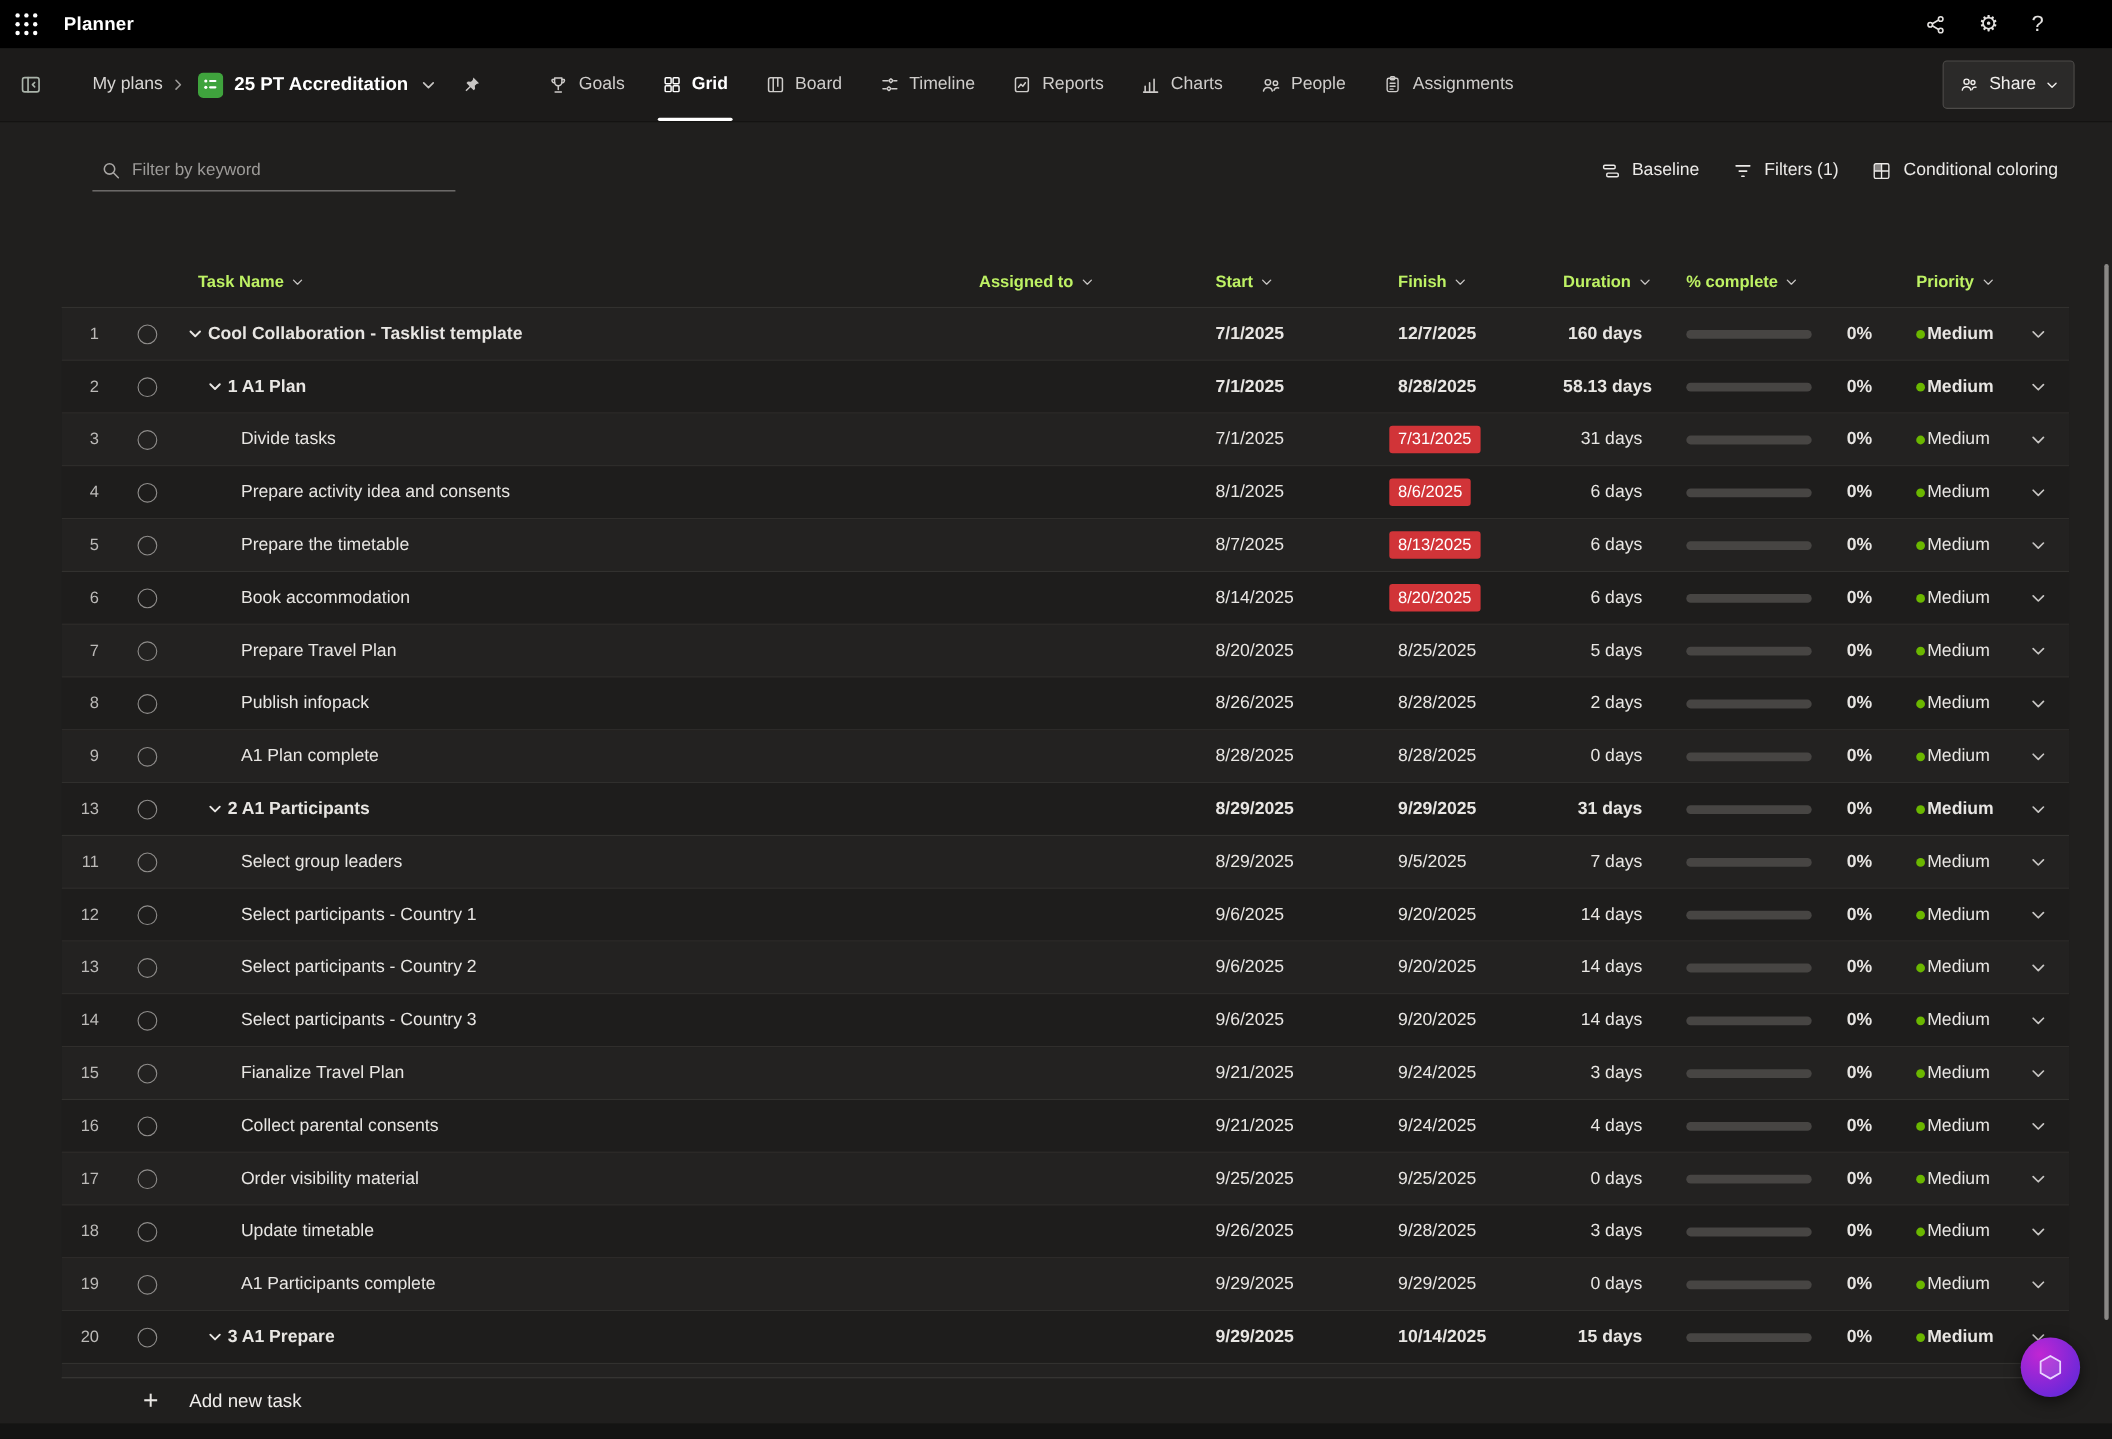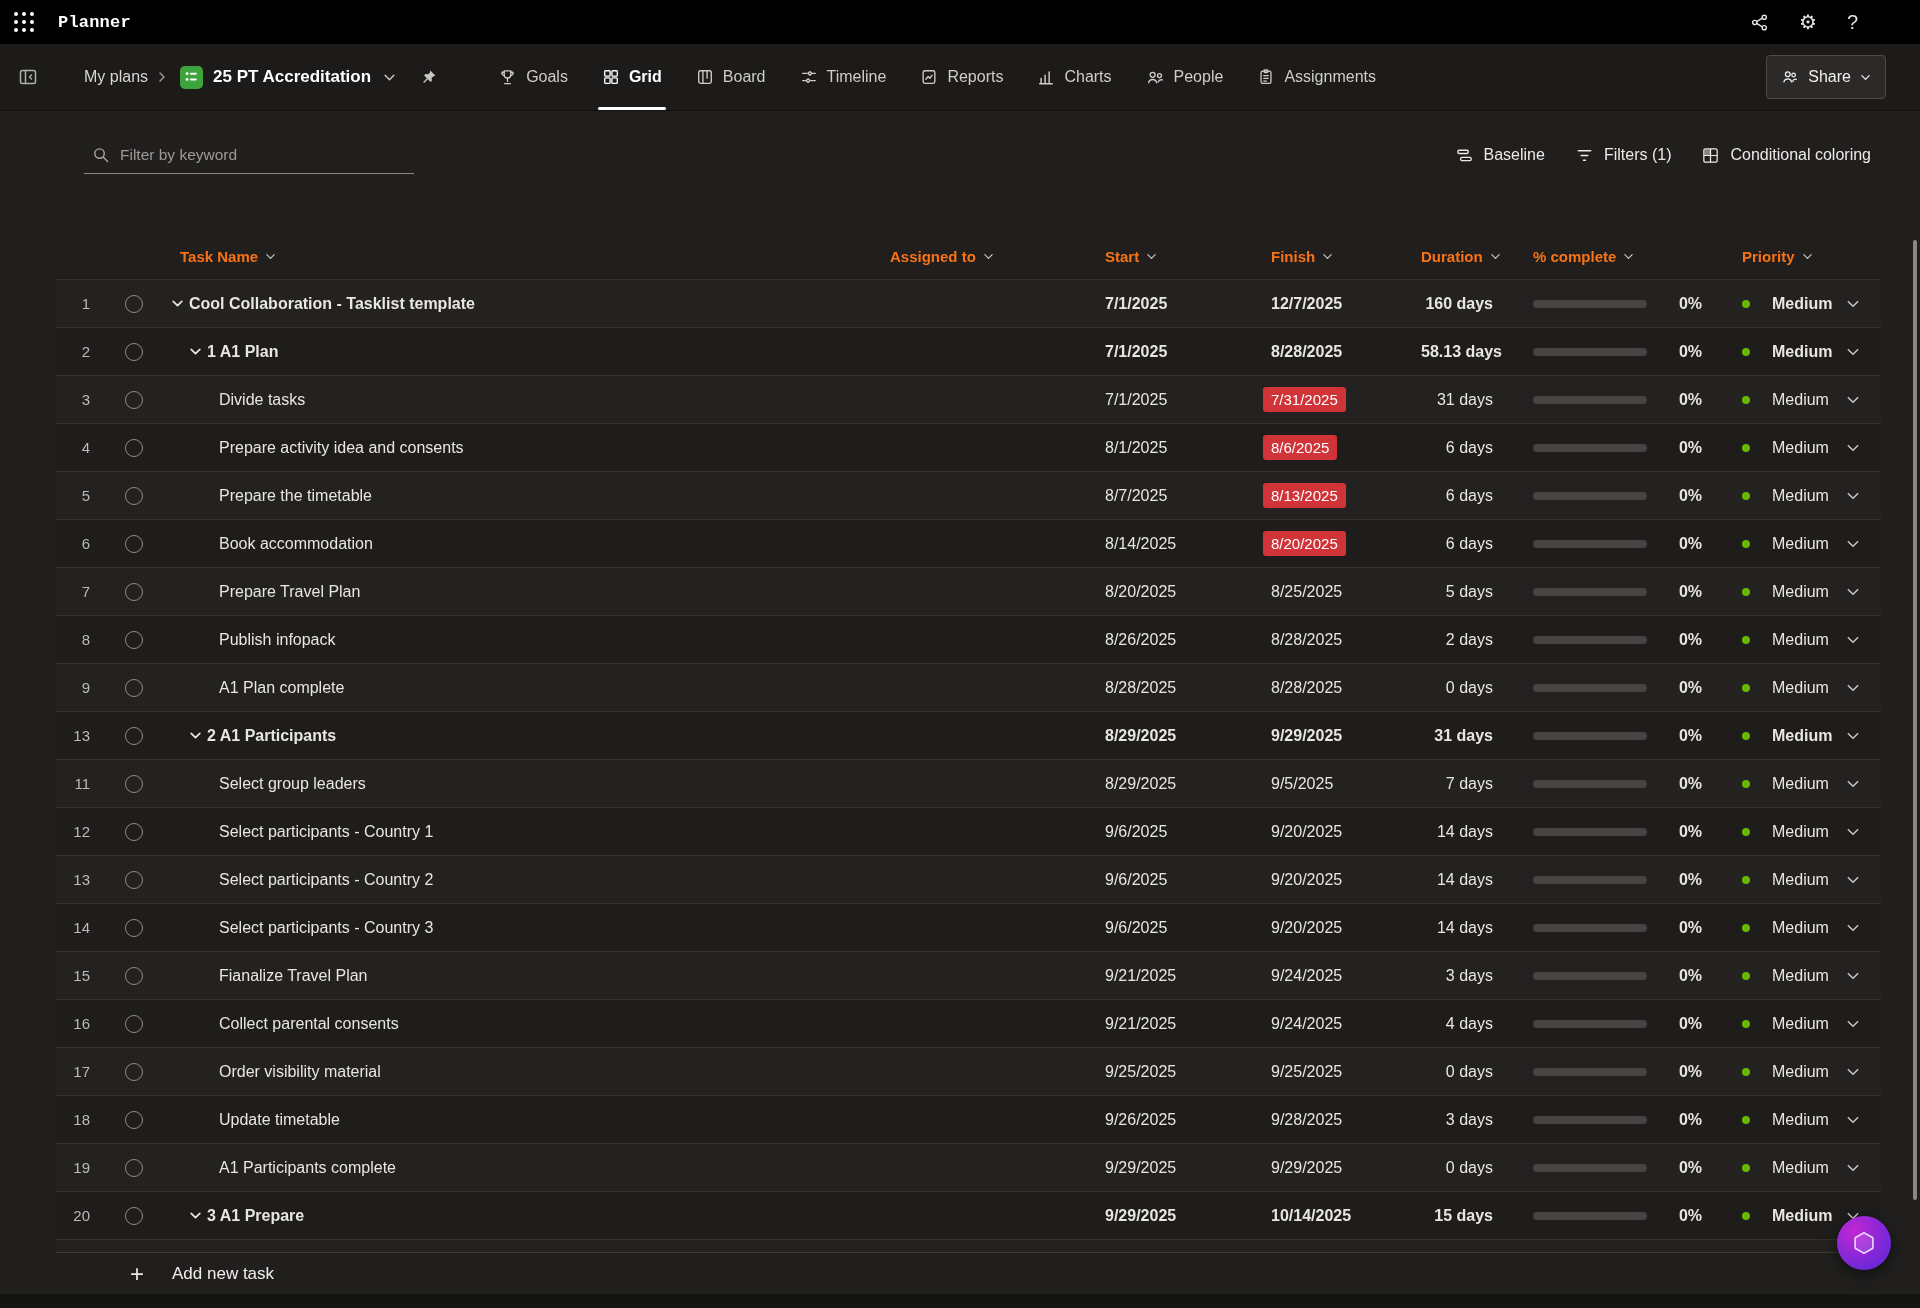--- a/index.html
+++ b/index.html
@@ -4,21 +4,21 @@
 <style>
   html,body{margin:0;padding:0;background:#000;}
   .screen{position:relative;width:1920px;height:1308px;background:#201f1e;overflow:hidden;
           font-family:"Liberation Sans",sans-serif;color:#e8e6e3;}
   svg{display:block;}
 
   
   .topbar{display:flex;align-items:center;height:44px;background:#000;padding-left:14px;}
   .waffle{display:grid;grid-template-columns:repeat(3,4px);grid-template-rows:repeat(3,4px);gap:4px;cursor:pointer;}
   .waffle span{width:4px;height:4px;border-radius:50%;background:#fff;}
-  .topbar-title{margin-left:24px;font-size:17px;font-weight:600;color:#fff;letter-spacing:.2px;font-family:Liberation Mono, monospace;}
+  .topbar-title{margin-left:24px;font-size:17px;font-weight:600;color:#fff;letter-spacing:.2px;}
   .topbar-right{margin-left:auto;display:flex;align-items:center;gap:30px;padding-right:62px;color:#e4e2e0;}
   .topbar-right .glyph{font-size:20px;line-height:1;cursor:pointer;}
 
   
   .navbar{display:flex;align-items:center;height:66px;background:#1c1b1a;border-bottom:1px solid #141312;}
   .nav-toggle{width:56px;display:flex;justify-content:center;cursor:pointer;}
   .crumb{margin-left:28px;font-size:16px;color:#d8d6d4;cursor:pointer;white-space:nowrap;}
   .crumb-sep{margin:0 8px;color:#9d9b99;display:flex;}
   .plan-chip{margin:0 10px 0 4px;cursor:pointer;}
   .plan-title{font-size:17px;font-weight:700;color:#fff;white-space:nowrap;cursor:pointer;}
@@ -38,21 +38,21 @@
   .search-wrap{position:relative;margin-left:28px;width:330px;}
   .search-wrap .sicon{position:absolute;left:8px;top:9px;}
   .search-input{width:100%;box-sizing:border-box;background:transparent;border:none;border-bottom:1px solid #8a8886;
                 padding:9px 8px 9px 36px;color:#fff;font-size:15.5px;font-family:"Liberation Sans",sans-serif;outline:none;}
   .search-input::placeholder{color:#9d9b99;}
   .toolbar-right{margin-left:auto;display:flex;align-items:center;gap:30px;margin-right:10px;}
   .tool-btn{display:flex;align-items:center;gap:10px;font-size:16px;color:#eceae8;cursor:pointer;white-space:nowrap;}
 
   
   .gridrow{display:grid;grid-template-columns:50px 56px 728px 215px 166px 150px 112px 177px 115px 56px;align-items:center;}
-  .grid-header{margin-top:56px;height:46px;border-bottom:1px solid #32312f;font-size:15px;font-weight:600;color:#f97316;}
+  .grid-header{margin-top:56px;height:46px;border-bottom:1px solid #32312f;font-size:15px;font-weight:600;color:#bef264;}
   .grid-header .h{display:flex;align-items:center;gap:7px;cursor:pointer;}
   .grid-header .name-h{padding-left:18px;}
   .grid-header .prio-h{padding-left:32px;}
   .sortchev{color:#c8c6c4;}
 
   .rows{height:972px;overflow:hidden;}
   .trow{height:47px;border-bottom:1px solid #32312f;font-size:16px;background:#1e1d1c;cursor:default;}
   .trow.odd{background:#232221;}
   .trow.section{font-weight:700;}
   .trow.section .num{font-weight:400;}
@@ -65,21 +65,21 @@
   .trow.lvl2 .name-cell{padding-left:57px;}
   .caret{display:none;color:#e8e6e3;cursor:pointer;}
   .trow.section .caret{display:inline-flex;}
   .tname{white-space:nowrap;overflow:hidden;text-overflow:ellipsis;cursor:pointer;}
   .finish-cell .late{background:var(--late-bg,#d13438);color:var(--late-text,#fff);padding:4px 8px;border-radius:3px;
                      margin-left:-8px;font-size:15px;}
   .dur{text-align:right;padding-right:40px;white-space:nowrap;}
   .comp{display:flex;align-items:center;}
   .pbar{width:114px;height:8px;border-radius:4px;background:var(--progress-track,#474543);}
   .pct{margin-left:auto;padding-right:8px;font-weight:700;}
-  .prio{display:flex;align-items:center;gap:22px;padding-left:32px;}
+  .prio{display:flex;align-items:center;gap:2px;padding-left:32px;}
   .pdot{width:8px;height:8px;border-radius:50%;background:var(--priority-dot,#6bb700);flex:none;}
   .rowchev{display:flex;justify-content:center;color:#c8c6c4;cursor:pointer;}
 
   
   .addtask{height:41px;border-top:1px solid #3b3a39;display:flex;align-items:center;padding-left:74px;gap:28px;cursor:pointer;}
   .plus{font-size:24px;font-weight:300;color:#e8e6e3;line-height:1;}
   .addtask-label{font-size:17px;color:#f0eeec;}
   .bottom-strip{position:absolute;left:0;right:0;bottom:0;height:14px;background:#141413;}
 
   .scroll-thumb{position:absolute;right:3px;top:240px;width:4px;height:960px;border-radius:2px;background:#8a8886;cursor:pointer;}

